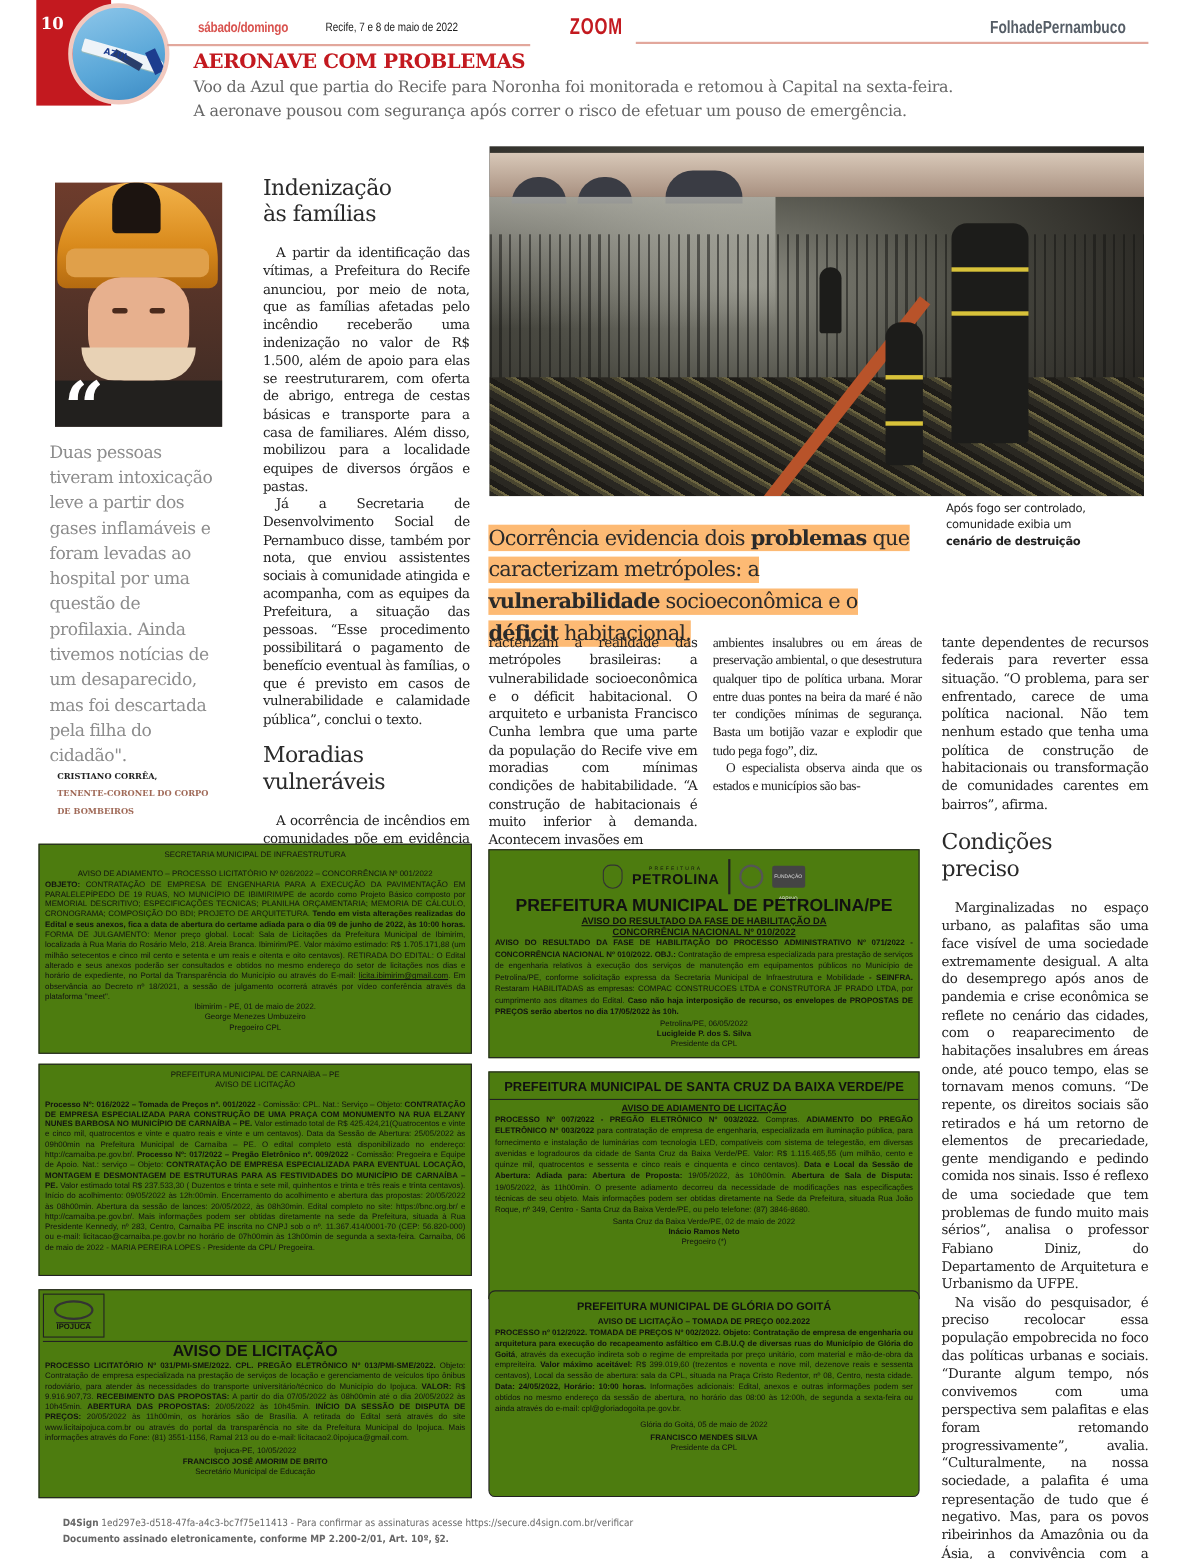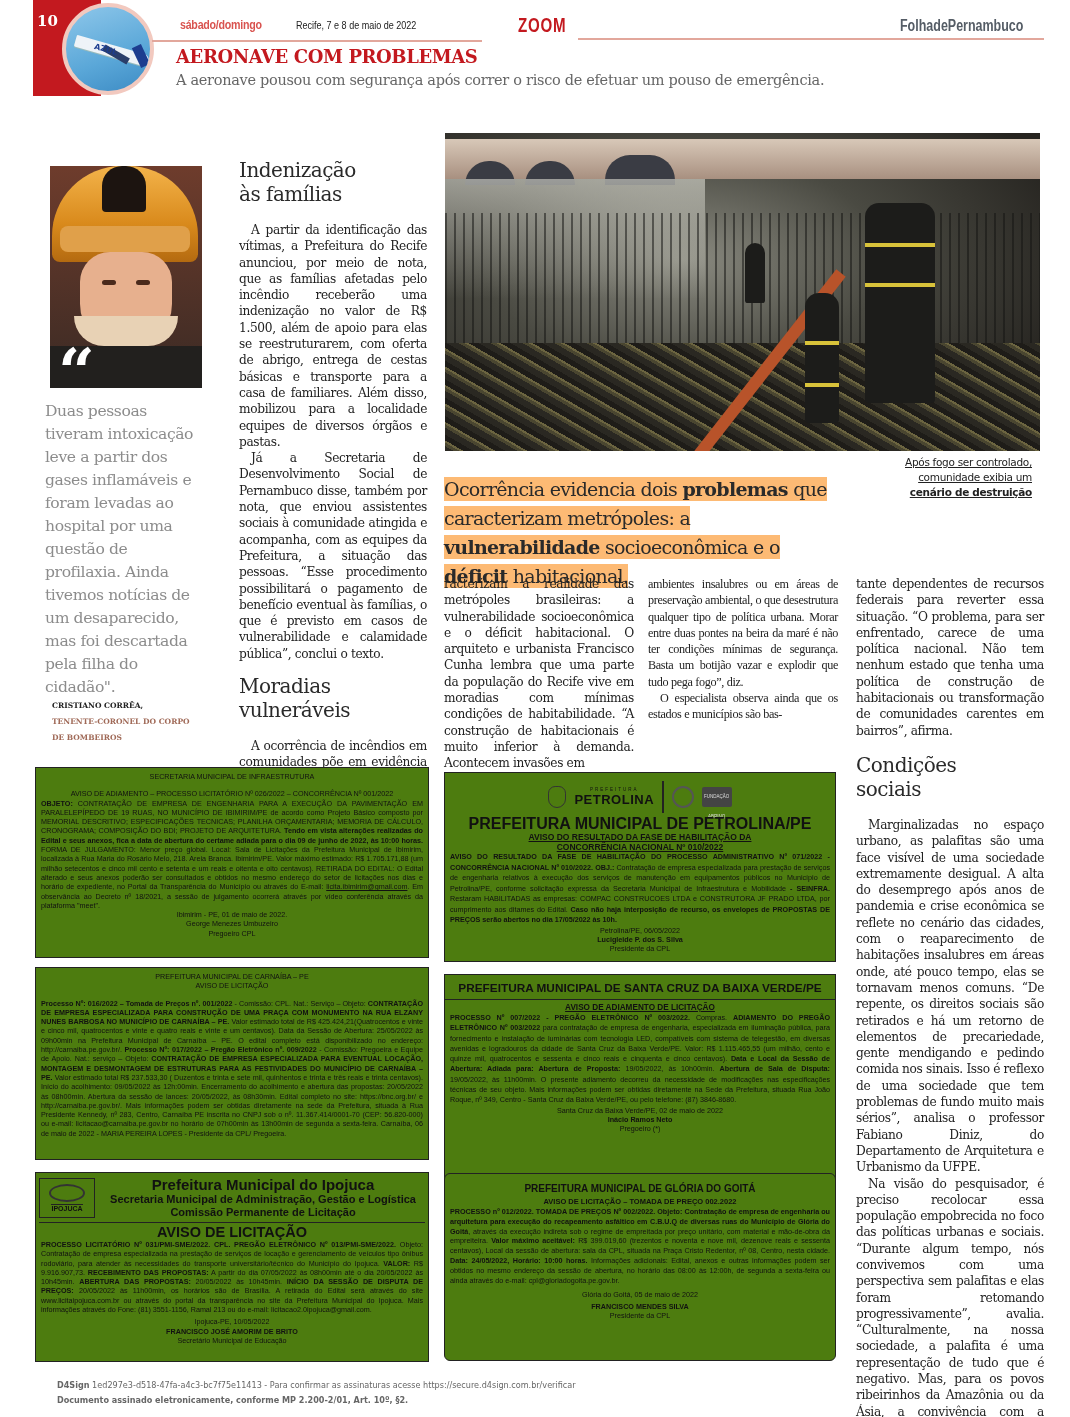--- a/index.html
+++ b/index.html
@@ -63,21 +63,21 @@
   .arch { position: absolute; top: 22px; width: 50px; height: 24px; border-radius: 25px 25px 0 0; background: #3a3c44; }
   .water-glow { position: absolute; left: 0; top: 46px; width: 260px; height: 120px; background: linear-gradient(180deg, rgba(220,220,210,.6), rgba(120,120,110,0)); }
   .stakes { position: absolute; left: 0; top: 80px; width: 100%; height: 160px;
     background: repeating-linear-gradient(90deg, rgba(20,20,18,.75) 0 2px, transparent 2px 9px); opacity: .7; }
   .debris { position: absolute; left: 0; top: 210px; width: 100%; height: 110px;
     background: repeating-linear-gradient(30deg, #2a2822 0 6px, #4a4630 6px 9px, #6b6440 9px 11px, #1e1c18 11px 16px); }
   .firefighter { position: absolute; background: #1c1c1a; border-radius: 14px 14px 4px 4px; }
   .ff-stripe { position: absolute; left: 0; width: 100%; height: 4px; background: #d8c23a; }
   .ladder { position: absolute; left: 390px; top: 140px; width: 12px; height: 240px; background: #b8532a; transform: rotate(38deg); transform-origin: top; }
 
-  .photo-caption { position: absolute; left: 860px; top: 455px; width: 172px; text-align: right; font: 10.5px "DejaVu Sans", sans-serif; line-height: 15px; color: #222; letter-spacing: -0.3px; text-decoration: underline; }
+  .photo-caption { position: absolute; left: 860px; top: 455px; width: 172px; text-align: left; font: 10.5px "DejaVu Sans", sans-serif; line-height: 15px; color: #222; letter-spacing: -0.3px; }
   .photo-caption b { font-weight: bold; }
 
   .highlight { position: absolute; left: 444px; top: 475px; width: 400px; font: 19px "DejaVu Serif", serif; line-height: 29px; color: #2a2a2a; letter-spacing: -0.7px; }
   .highlight span.hl { background: #fdba74; padding: 1px 0; }
   .highlight b { font-weight: bold; }
 
   
   .notice { position: absolute; border: 1.5px solid #222; background: #4d7c0f; font-family: "Liberation Sans", sans-serif; font-size: 7.2px; line-height: 9.3px; color: #111; padding: 4px 5px; text-align: justify; }
   .notice .c { text-align: center; }
   .notice b { font-weight: bold; }
@@ -134,20 +134,21 @@
 
 <div class="header-day">sábado/domingo</div>
 <div class="header-date">Recife, 7 e 8 de maio de 2022</div>
 <div class="header-rule-left"></div>
 <div class="header-section">ZOOM</div>
 <div class="header-rule-right"></div>
 <div class="header-brand">FolhadePernambuco</div>
 
 <div class="teaser-title">AERONAVE COM PROBLEMAS</div>
 <div class="teaser-sub">
+  <div>Voo da Azul que partia do Recife para Noronha foi monitorada e retomou à Capital na sexta-feira.</div>
   <div>A aeronave pousou com segurança após correr o risco de efetuar um pouso de emergência.</div>
 </div>
 
 <div class="portrait">
   <div class="helmet"></div>
   <div class="helmet-crest"></div>
   <div class="helmet-brim"></div>
   <div class="face">
     <div class="eye-l"></div>
     <div class="eye-r"></div>
@@ -202,21 +203,21 @@
 
 <div class="col col-2">
   <p style="text-indent:0">racterizam a realidade das metrópoles brasileiras: a vulnerabilidade socioeconômica e o déficit habitacional. O arquiteto e urbanista Francisco Cunha lembra que uma parte da população do Recife vive em moradias com mínimas condições de habitabilidade. “A construção de habitacionais é muito inferior à demanda. Acontecem invasões em</p>
 </div>
 <div class="col col-3">
   <p style="text-indent:0">ambientes insalubres ou em áreas de preservação ambiental, o que desestrutura qualquer tipo de política urbana. Morar entre duas pontes na beira da maré é não ter condições mínimas de segurança. Basta um botijão vazar e explodir que tudo pega fogo”, diz.</p>
   <p>O especialista observa ainda que os estados e municípios são bas-</p>
 </div>
 <div class="col col-4">
   <p style="text-indent:0">tante dependentes de recursos federais para reverter essa situação. “O problema, para ser enfrentado, carece de uma política nacional. Não tem nenhum estado que tenha uma política de construção de habitacionais ou transformação de comunidades carentes em bairros”, afirma.</p>
-  <h2 class="subhead" style="margin-top:14px; width:110px;">Condições sociais</h2>
+  <h2 class="subhead" style="margin-top:14px; width:110px;">Condições preciso</h2>
   <p>Marginalizadas no espaço urbano, as palafitas são uma face visível de uma sociedade extremamente desigual. A alta do desemprego após anos de pandemia e crise econômica se reflete no cenário das cidades, com o reaparecimento de habitações insalubres em áreas onde, até pouco tempo, elas se tornavam menos comuns. “De repente, os direitos sociais são retirados e há um retorno de elementos de precariedade, gente mendigando e pedindo comida nos sinais. Isso é reflexo de uma sociedade que tem problemas de fundo muito mais sérios”, analisa o professor Fabiano Diniz, do Departamento de Arquitetura e Urbanismo da UFPE.</p>
   <p>Na visão do pesquisador, é preciso recolocar essa população empobrecida no foco das políticas urbanas e sociais. “Durante algum tempo, nós convivemos com uma perspectiva sem palafitas e elas foram retomando progressivamente”, avalia. “Culturalmente, na nossa sociedade, a palafita é uma representação de tudo que é negativo. Mas, para os povos ribeirinhos da Amazônia ou da Ásia, a convivência com a subida e descida da água é comum, há um cuidado melhor, com um material mais resistente e adaptado.</p>
 </div>
 
 <div class="notice n-ibimirim">
   <div class="c" style="margin-bottom:8px;">SECRETARIA MUNICIPAL DE INFRAESTRUTURA</div>
   <div class="c">AVISO DE ADIAMENTO – PROCESSO LICITATÓRIO Nº 026/2022 – CONCORRÊNCIA Nº 001/2022</div>
   <div><b>OBJETO:</b><span> CONTRATAÇÃO DE EMPRESA DE ENGENHARIA PARA A EXECUÇÃO DA PAVIMENTAÇÃO EM PARALELEPÍPEDO DE 19 RUAS, NO MUNICÍPIO DE IBIMIRIM/PE de acordo como Projeto Básico composto por MEMORIAL DESCRITIVO; ESPECIFICAÇÕES TECNICAS; PLANILHA ORÇAMENTARIA; MEMORIA DE CÁLCULO, CRONOGRAMA; COMPOSIÇÃO DO BDI; PROJETO DE ARQUITETURA. </span><b>Tendo em vista alterações realizadas do Edital e seus anexos, fica a data de abertura do certame adiada para o dia 09 de junho de 2022, às 10:00 horas.</b><span> FORMA DE JULGAMENTO: Menor preço global. Local: Sala de Licitações da Prefeitura Municipal de Ibimirim, localizada à Rua Maria do Rosário Melo, 218. Areia Branca. Ibimirim/PE. Valor máximo estimado: R$ 1.705.171,88 (um milhão setecentos e cinco mil cento e setenta e um reais e oitenta e oito centavos). RETIRADA DO EDITAL: O Edital alterado e seus anexos poderão ser consultados e obtidos no mesmo endereço do setor de licitações nos dias e horário de expediente, no Portal da Transparência do Município ou através do E-mail: </span><u>licita.ibimirim@gmail.com</u><span>. Em observância ao Decreto nº 18/2021, a sessão de julgamento ocorrerá através por vídeo conferência através da plataforma "meet".</span></div>
   <div class="c">Ibimirim - PE, 01 de maio de 2022.</div>
   <div class="c">George Menezes Umbuzeiro</div>
@@ -227,25 +228,20 @@
   <div class="c">PREFEITURA MUNICIPAL DE CARNAÍBA – PE</div>
   <div class="c" style="margin-bottom:8px;">AVISO DE LICITAÇÃO</div>
   <div><b>Processo Nº: 016/2022 – Tomada de Preços nº. 001/2022</b><span> - Comissão: CPL. Nat.: Serviço – Objeto: </span><b>CONTRATAÇÃO DE EMPRESA ESPECIALIZADA PARA CONSTRUÇÃO DE UMA PRAÇA COM MONUMENTO NA RUA ELZANY NUNES BARBOSA NO MUNICÍPIO DE CARNAÍBA – PE.</b><span> Valor estimado total de R$ 425.424,21(Quatrocentos e vinte e cinco mil, quatrocentos e vinte e quatro reais e vinte e um centavos). Data da Sessão de Abertura: 25/05/2022 às 09h00min na Prefeitura Municipal de Carnaíba – PE. O edital completo está disponibilizado no endereço: http://carnaiba.pe.gov.br/. </span><b>Processo Nº: 017/2022 – Pregão Eletrônico nº. 009/2022</b><span> - Comissão: Pregoeira e Equipe de Apoio. Nat.: serviço – Objeto: </span><b>CONTRATAÇÃO DE EMPRESA ESPECIALIZADA PARA EVENTUAL LOCAÇÃO, MONTAGEM E DESMONTAGEM DE ESTRUTURAS PARA AS FESTIVIDADES DO MUNICÍPIO DE CARNAÍBA – PE.</b><span> Valor estimado total R$ 237.533,30 ( Duzentos e trinta e sete mil, quinhentos e trinta e três reais e trinta centavos). Início do acolhimento: 09/05/2022 às 12h:00min. Encerramento do acolhimento e abertura das propostas: 20/05/2022 às 08h00min. Abertura da sessão de lances: 20/05/2022, às 08h30min. Edital completo no site: https://bnc.org.br/ e http://carnaiba.pe.gov.br/. Mais informações podem ser obtidas diretamente na sede da Prefeitura, situada à Rua Presidente Kennedy, nº 283, Centro, Carnaíba PE inscrita no CNPJ sob o nº. 11.367.414/0001-70 (CEP: 56.820-000) ou e-mail: licitacao@carnaiba.pe.gov.br no horário de 07h00min às 13h00min de segunda a sexta-feira. Carnaíba, 06 de maio de 2022 - MARIA PEREIRA LOPES - Presidente da CPL/ Pregoeira.</span></div>
 </div>
 
 <div class="notice n-ipojuca">
   <div class="ip-header">
     <div class="ip-logo">
       <div class="ip-logo-emblem"></div>
       <div class="ip-logo-text">IPOJUCA</div>
-    </div>
-    <div class="ip-titles">
-      <div class="ip-t1">Prefeitura Municipal do Ipojuca</div>
-      <div class="ip-t2">Secretaria Municipal de Administração, Gestão e Logística</div>
-      <div class="ip-t2">Comissão Permanente de Licitação</div>
     </div>
   </div>
   <div class="ip-aviso">AVISO DE LICITAÇÃO</div>
   <div><b>PROCESSO LICITATÓRIO Nº 031/PMI-SME/2022. CPL. PREGÃO ELETRÔNICO Nº 013/PMI-SME/2022.</b><span> Objeto: Contratação de empresa especializada na prestação de serviços de locação e gerenciamento de veículos tipo ônibus rodoviário, para atender às necessidades do transporte universitário/técnico do Município do Ipojuca. </span><b>VALOR:</b><span> R$ 9.916.907,73. </span><b>RECEBIMENTO DAS PROPOSTAS:</b><span> A partir do dia 07/05/2022 às 08h00min até o dia 20/05/2022 às 10h45min. </span><b>ABERTURA DAS PROPOSTAS:</b><span> 20/05/2022 às 10h45min. </span><b>INÍCIO DA SESSÃO DE DISPUTA DE PREÇOS:</b><span> 20/05/2022 às 11h00min, os horários são de Brasília. A retirada do Edital será através do site www.licitaipojuca.com.br ou através do portal da transparência no site da Prefeitura Municipal do Ipojuca. Mais informações através do Fone: (81) 3551-1156, Ramal 213 ou do e-mail: licitacao2.0ipojuca@gmail.com.</span></div>
   <div class="c" style="margin-top:3px;">Ipojuca-PE, 10/05/2022</div>
   <div class="c"><b>FRANCISCO JOSÉ AMORIM DE BRITO</b></div>
   <div class="c">Secretário Municipal de Educação</div>
 </div>
 
 <div class="notice n-petrolina">

